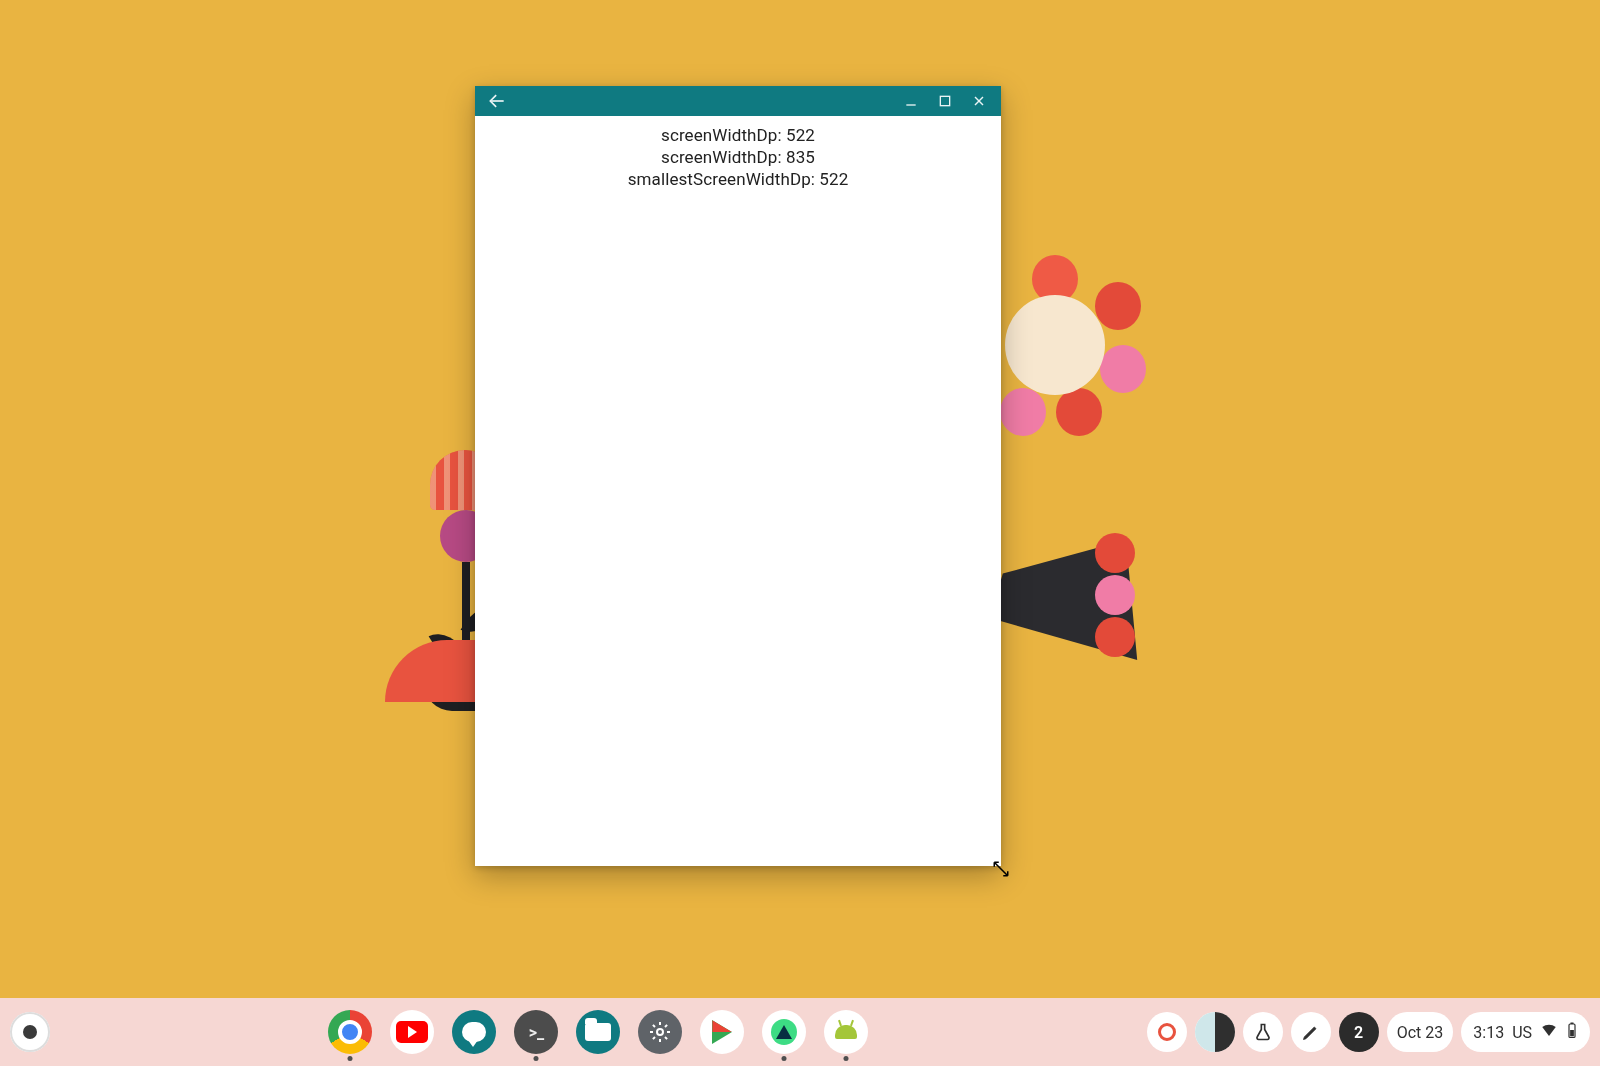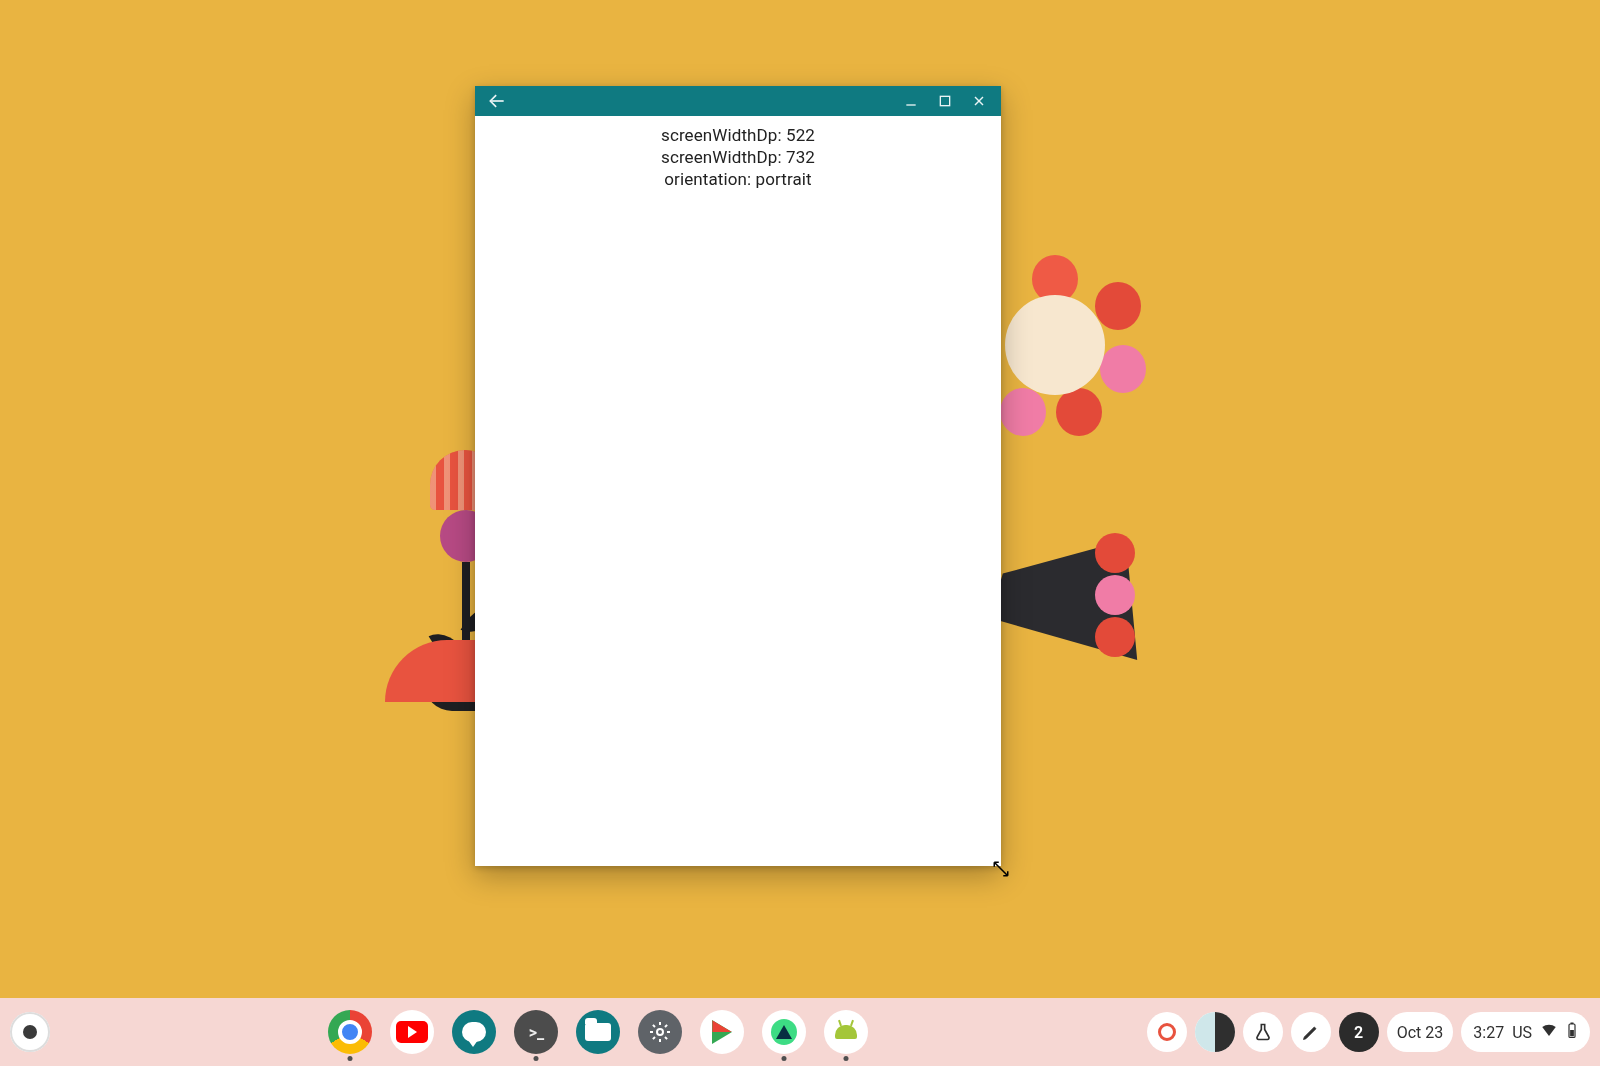--- a/index.html
+++ b/index.html
@@ -267,24 +267,24 @@
             <path d="M6 6l12 12"></path>
             <path d="M18 6L6 18"></path>
           </svg>
       </div>
     </div>
     <div class="content">
       <div class="row">
         <span>screenWidthDp</span>: <span>522</span>
       </div>
       <div class="row">
-        <span>screenWidthDp</span>: <span>732</span>
+        <span>screenWidthDp</span>: <span>835</span>
       </div>
       <div class="row">
-        <span>orientation</span>: <span>portrait</span>
+        <span>smallestScreenWidthDp</span>: <span>522</span>
       </div>
     </div>
   </div>
 
   <div class="resize-cursor">
     <svg viewBox="0 0 24 24">
         <path d="M3 3l6 0M3 3l0 6M3 3l18 18M21 21l-6 0M21 21l0 -6" stroke="#000" stroke-width="2" fill="none"></path>
       </svg>
   </div>
 
@@ -339,21 +339,21 @@
             <path d="M3 21l3-1 12-12-2-2L4 18l-1 3z"></path>
           </svg>
       </div>
       <div class="pill circle notif">
         <span>2</span>
       </div>
       <div class="pill">
         <span>Oct 23</span>
       </div>
       <div class="pill status-cluster">
-        <span>3:27</span>
+        <span>3:13</span>
         <span>US</span>
         <span class="wifi">
           <svg viewBox="0 0 24 24">
               <path d="M12 20l9-12a15 15 0 0 0-18 0l9 12z" fill="#303030"></path>
             </svg>
         </span>
         <span class="battery">
           <svg viewBox="0 0 12 24">
               <rect x="2" y="4" width="8" height="18" rx="1.5" fill="none" stroke="#303030" stroke-width="1.6"></rect>
               <rect x="4" y="2" width="4" height="2" fill="#303030"></rect>

